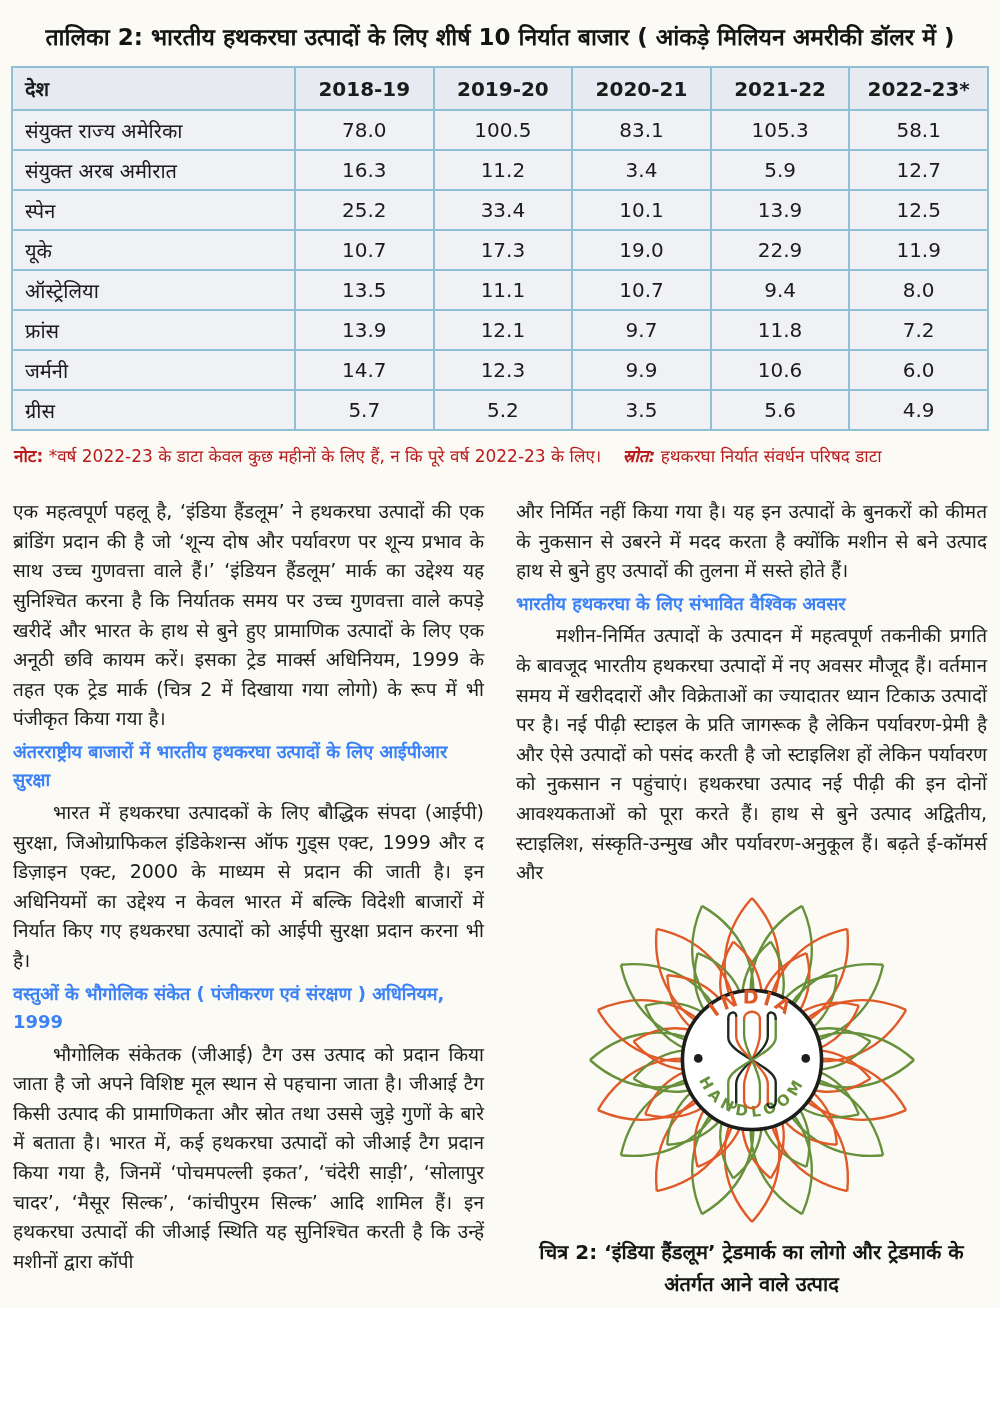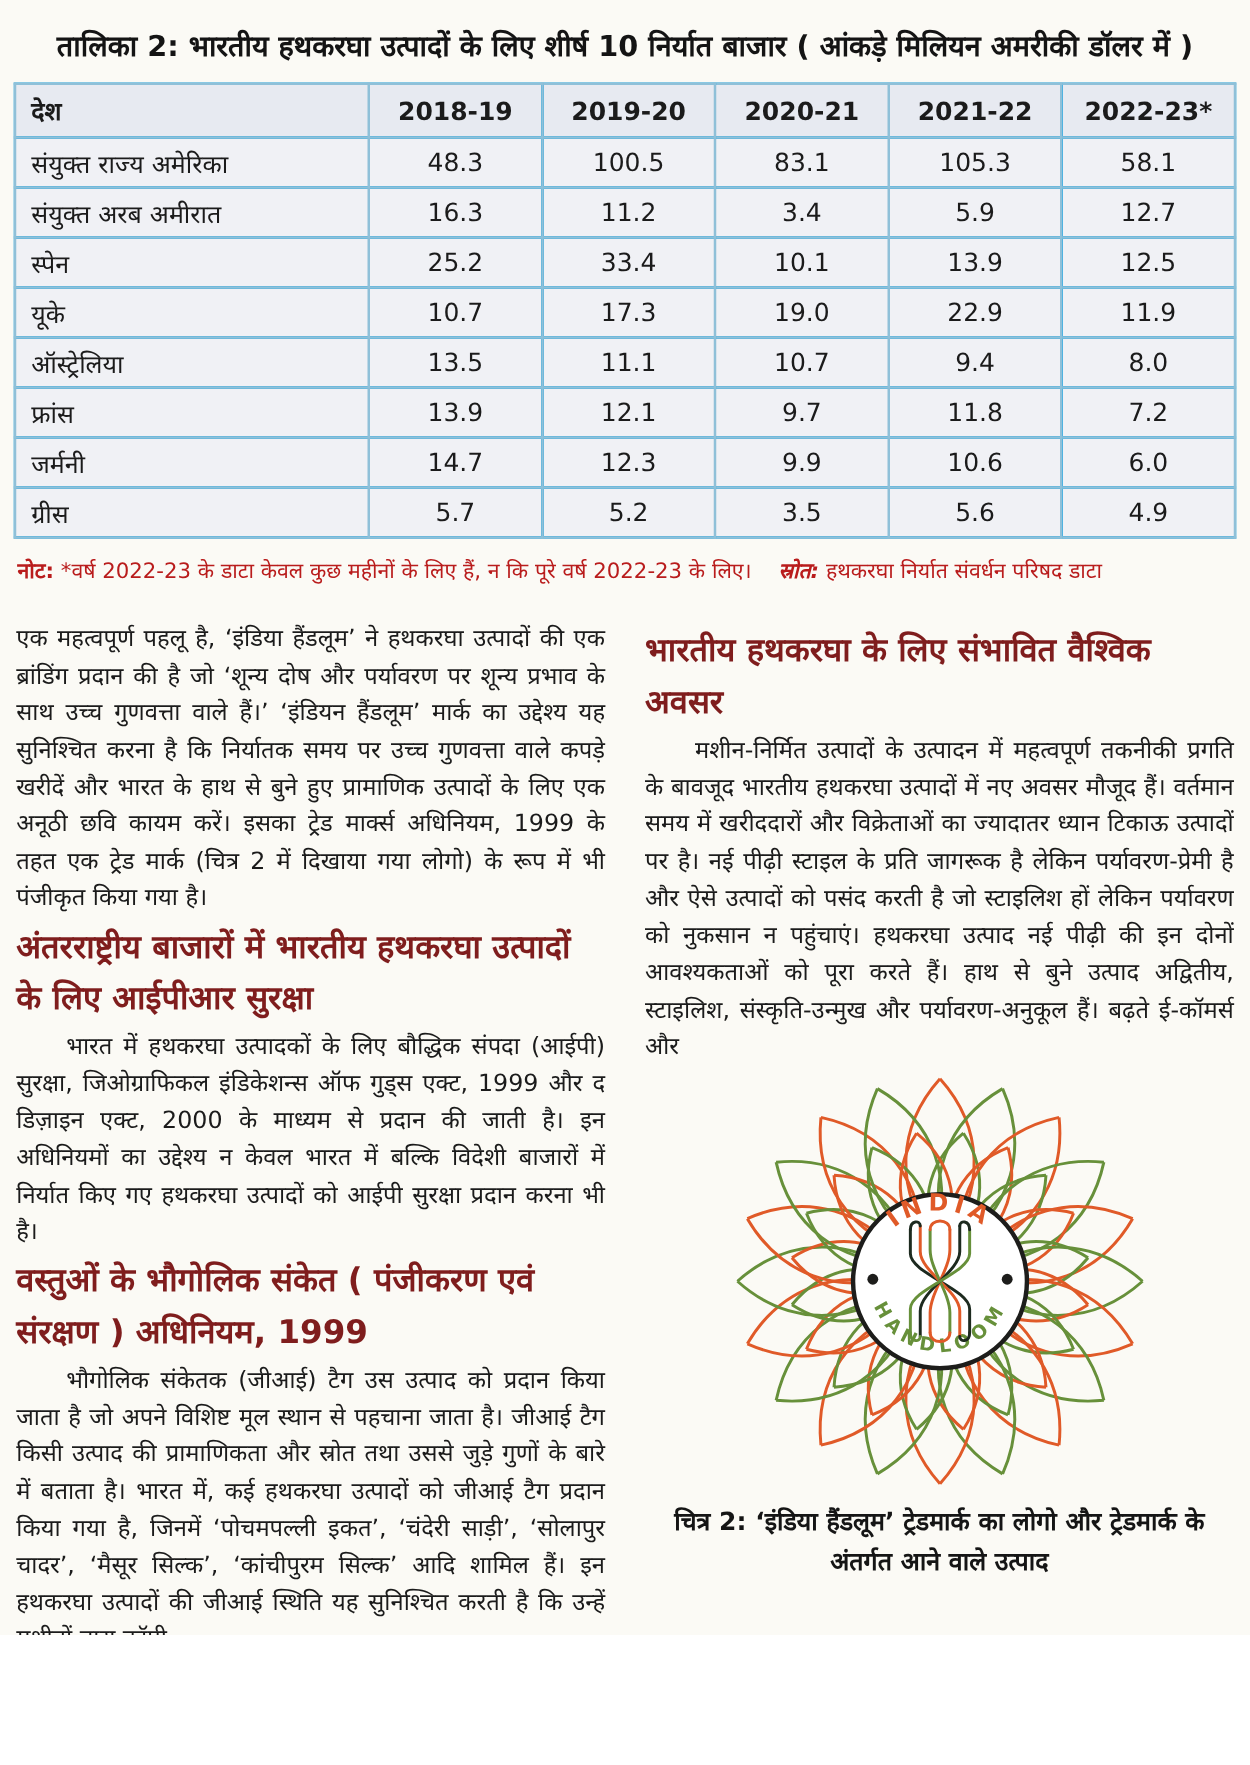--- a/index.html
+++ b/index.html
@@ -13,21 +13,21 @@
   table.export td{font-size:20px;text-align:center;height:36px;background:#f0f1f5;}
   table.export td.country{text-align:left;padding-left:12px;}
   col.c0{width:283px;}
   .note{margin:13px 12px 0 14px;font-size:17px;color:#b91c1c;}
   .note .lbl{font-weight:bold;}
   .note .src-lbl{font-weight:bold;font-style:italic;margin-left:16px;}
   .columns{display:flex;gap:32px;padding:0 13px;margin-top:30px;}
   .col{flex:1;min-width:0;}
   p.body{font-size:19px;line-height:1.56;margin:0 0 4px 0;text-align:justify;}
   p.indent{text-indent:40px;}
-  h3.redhead{color:#7f1d1d;font-size:26px;line-height:1.58;font-weight:bold;margin:4px 0 3px 0;text-align:left;}
+  h3.redhead{color:#3b82f6;font-size:18px;line-height:1.58;font-weight:bold;margin:4px 0 3px 0;text-align:left;}
   .logo-wrap{width:400px;height:332px;margin:6px auto 0;display:flex;justify-content:center;align-items:center;}
   .caption{font-weight:bold;font-size:20px;line-height:1.6;text-align:center;margin:10px auto 0;width:440px;color:#151515;}
   .footer-line{position:absolute;left:0;right:0;top:1361px;height:3px;background:#e23420;}
   .footer-vbar{position:absolute;left:58px;top:1361px;width:3px;height:51px;background:#e23420;}
   .footer-pageno{position:absolute;left:20px;top:1372px;font-size:20px;color:#222;}
   .footer-issue{position:absolute;left:74px;top:1372px;font-size:19px;font-weight:bold;color:#1d1d1d;}
   .footer-brand{position:absolute;right:18px;top:1366px;font-size:27px;font-weight:bold;color:#404040;}
 </style>
 </head>
 <body>
@@ -51,21 +51,21 @@
         <th>2018-19</th>
         <th>2019-20</th>
         <th>2020-21</th>
         <th>2021-22</th>
         <th>2022-23*</th>
       </tr>
     </thead>
     <tbody>
       <tr>
         <td class="country">संयुक्त राज्य अमेरिका</td>
-        <td>48.3</td>
+        <td>78.0</td>
         <td>100.5</td>
         <td>83.1</td>
         <td>105.3</td>
         <td>58.1</td>
       </tr>
       <tr>
         <td class="country">संयुक्त अरब अमीरात</td>
         <td>16.3</td>
         <td>11.2</td>
         <td>3.4</td>
@@ -133,20 +133,21 @@
   <div class="columns">
     <div class="col">
       <p class="body">एक महत्वपूर्ण पहलू है, ‘इंडिया हैंडलूम’ ने हथकरघा उत्पादों की एक ब्रांडिंग प्रदान की है जो ‘शून्य दोष और पर्यावरण पर शून्य प्रभाव के साथ उच्च गुणवत्ता वाले हैं।’ ‘इंडियन हैंडलूम’ मार्क का उद्देश्य यह सुनिश्चित करना है कि निर्यातक समय पर उच्च गुणवत्ता वाले कपड़े खरीदें और भारत के हाथ से बुने हुए प्रामाणिक उत्पादों के लिए एक अनूठी छवि कायम करें। इसका ट्रेड मार्क्स अधिनियम, 1999 के तहत एक ट्रेड मार्क (चित्र 2 में दिखाया गया लोगो) के रूप में भी पंजीकृत किया गया है।</p>
       <h3 class="redhead">अंतरराष्ट्रीय बाजारों में भारतीय हथकरघा उत्पादों के लिए आईपीआर सुरक्षा</h3>
       <p class="body indent">भारत में हथकरघा उत्पादकों के लिए बौद्धिक संपदा (आईपी) सुरक्षा, जिओग्राफिकल इंडिकेशन्स ऑफ गुड्स एक्ट, 1999 और द डिज़ाइन एक्ट, 2000 के माध्यम से प्रदान की जाती है। इन अधिनियमों का उद्देश्य न केवल भारत में बल्कि विदेशी बाजारों में निर्यात किए गए हथकरघा उत्पादों को आईपी सुरक्षा प्रदान करना भी है।</p>
       <h3 class="redhead">वस्तुओं के भौगोलिक संकेत ( पंजीकरण एवं संरक्षण ) अधिनियम, 1999</h3>
       <p class="body indent">भौगोलिक संकेतक (जीआई) टैग उस उत्पाद को प्रदान किया जाता है जो अपने विशिष्ट मूल स्थान से पहचाना जाता है। जीआई टैग किसी उत्पाद की प्रामाणिकता और स्रोत तथा उससे जुड़े गुणों के बारे में बताता है। भारत में, कई हथकरघा उत्पादों को जीआई टैग प्रदान किया गया है, जिनमें ‘पोचमपल्ली इकत’, ‘चंदेरी साड़ी’, ‘सोलापुर चादर’, ‘मैसूर सिल्क’, ‘कांचीपुरम सिल्क’ आदि शामिल हैं। इन हथकरघा उत्पादों की जीआई स्थिति यह सुनिश्चित करती है कि उन्हें मशीनों द्वारा कॉपी</p>
     </div>
 
     <div class="col">
+      <p class="body">और निर्मित नहीं किया गया है। यह इन उत्पादों के बुनकरों को कीमत के नुकसान से उबरने में मदद करता है क्योंकि मशीन से बने उत्पाद हाथ से बुने हुए उत्पादों की तुलना में सस्ते होते हैं।</p>
       <h3 class="redhead">भारतीय हथकरघा के लिए संभावित वैश्विक अवसर</h3>
       <p class="body indent">मशीन-निर्मित उत्पादों के उत्पादन में महत्वपूर्ण तकनीकी प्रगति के बावजूद भारतीय हथकरघा उत्पादों में नए अवसर मौजूद हैं। वर्तमान समय में खरीददारों और विक्रेताओं का ज्यादातर ध्यान टिकाऊ उत्पादों पर है। नई पीढ़ी स्टाइल के प्रति जागरूक है लेकिन पर्यावरण-प्रेमी है और ऐसे उत्पादों को पसंद करती है जो स्टाइलिश हों लेकिन पर्यावरण को नुकसान न पहुंचाएं। हथकरघा उत्पाद नई पीढ़ी की इन दोनों आवश्यकताओं को पूरा करते हैं। हाथ से बुने उत्पाद अद्वितीय, स्टाइलिश, संस्कृति-उन्मुख और पर्यावरण-अनुकूल हैं। बढ़ते ई-कॉमर्स और</p>
 
       <div class="logo-wrap">
         <svg width="332" height="332" viewBox="-210 -210 420 420">
           <g id="petals">
               <path d="M 0 -205 C 42 -158 50 -92 0 -33 C -50 -92 -42 -158 0 -205" transform="rotate(0) scale(1)" stroke="#e05a28" fill="none" stroke-width="3.00"></path>
               <path d="M 0 -205 C 42 -158 50 -92 0 -33 C -50 -92 -42 -158 0 -205" transform="rotate(9) scale(0.74)" stroke="#67903a" fill="none" stroke-width="4.05"></path>
               <path d="M 0 -205 C 42 -158 50 -92 0 -33 C -50 -92 -42 -158 0 -205" transform="rotate(18) scale(1)" stroke="#67903a" fill="none" stroke-width="3.00"></path>
               <path d="M 0 -205 C 42 -158 50 -92 0 -33 C -50 -92 -42 -158 0 -205" transform="rotate(27) scale(0.74)" stroke="#e05a28" fill="none" stroke-width="4.05"></path>

